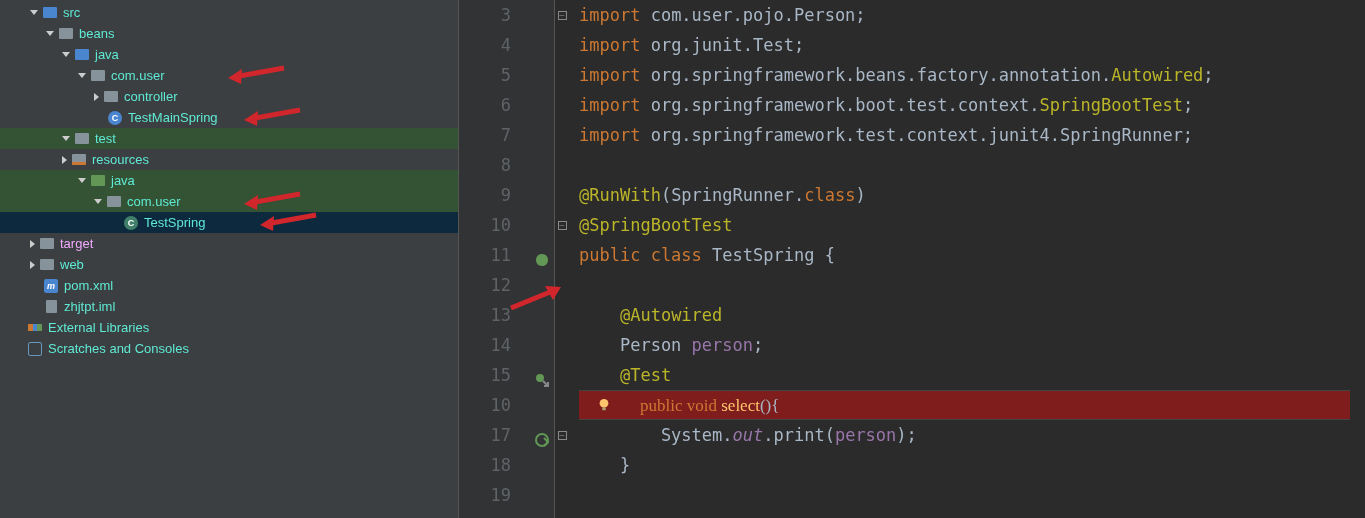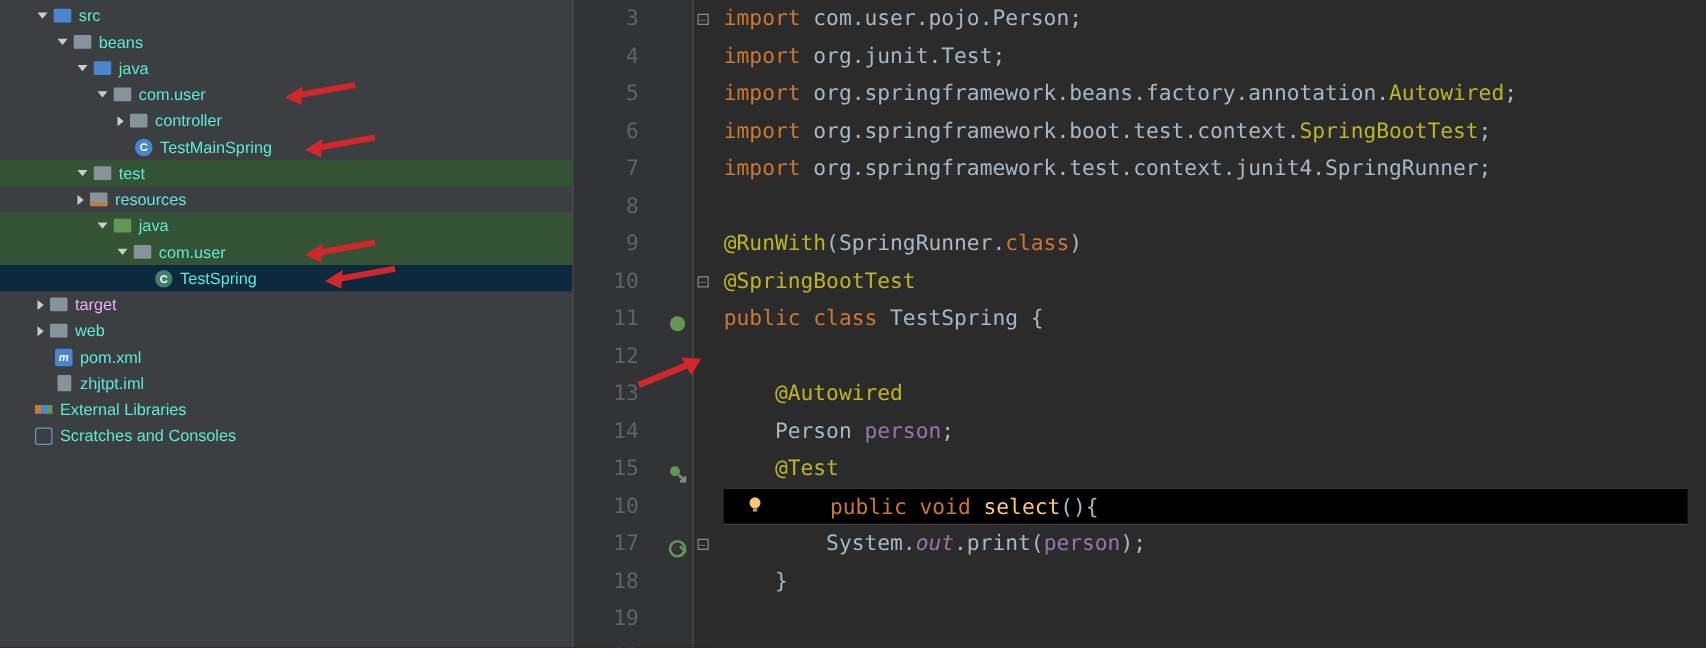--- a/index.html
+++ b/index.html
@@ -117,21 +117,21 @@
   width:9px; height:9px; border:1px solid #888; color:#888;
   font-size:8px; line-height:7px; text-align:center;
 }
 
 .code {
   flex:1;
   padding:0 15px 0 10px;
   position:relative;
 }
 .code .line { height:30px; white-space:pre; }
-.code .line.caret { background:#000000; border-top:1px solid #444; border-bottom:1px solid #444;}
+.code .line.caret { background:#7f1d1d; border-top:1px solid #444; border-bottom:1px solid #444;font-family:Liberation Serif, serif;}
 
 
 .kw    { color:#cc7832; }
 .ann   { color:#bbb529; }
 .fn    { color:#ffc66d; }
 .fld   { color:#9876aa; }
 .plain { color:#a9b7c6; }
 .ital  { font-style:italic;text-align:right; }
 
 

